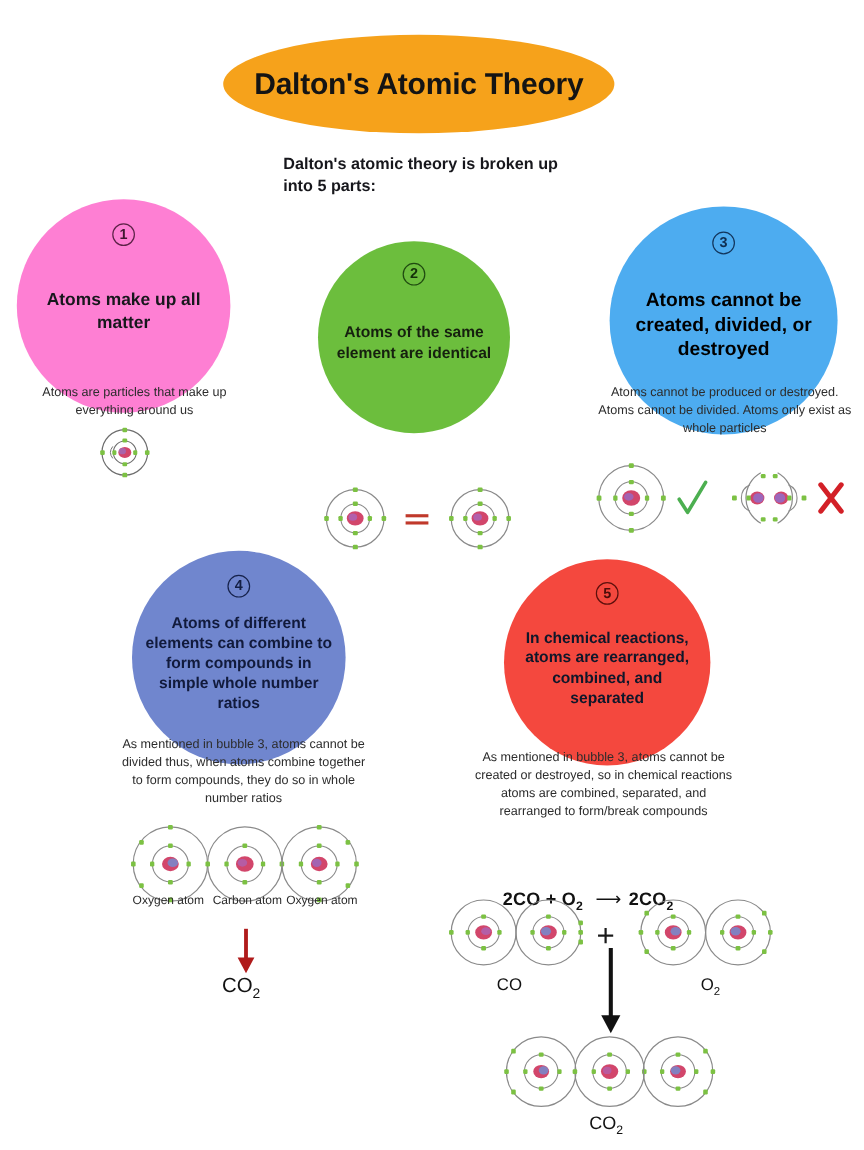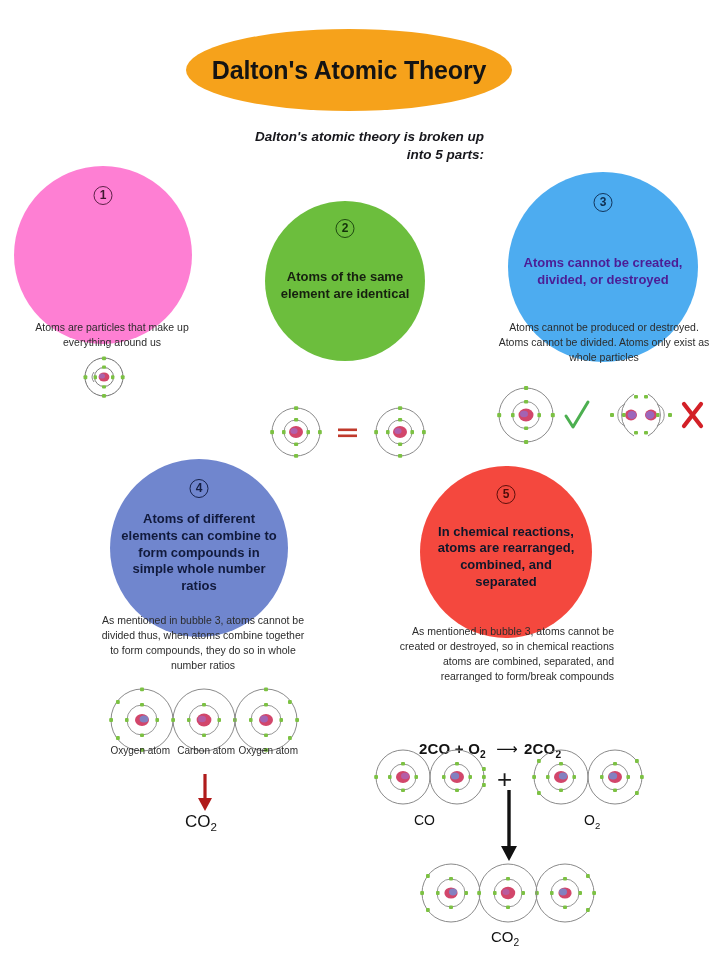--- a/index.html
+++ b/index.html
@@ -44,26 +44,25 @@
     letter-spacing: -0.2px;
     text-align: center;
     white-space: nowrap;
   }
 
   .subtitle {
     position: absolute;
     left: 236px;
     top: 128px;
     width: 248px;
-    text-align: right;
+    text-align: left;
     font-size: 13.5px;
     font-weight: bold;
     line-height: 1.34;
     color: #17171c;
-    font-style: italic;
   }
 
   
   .bubble {
     position: absolute;
     border-radius: 50%;
     display: flex;
     flex-direction: column;
     align-items: center;
     justify-content: center;
@@ -93,21 +92,21 @@
   #bubble1 { left: 14px;  top: 166px; width: 178px; height: 178px; background: #FE7FD3; }
   #bubble1 .num { border-color: #5d2247; color: #3f1730; }
   #bubble1 .btxt { color: #17171c; font-size: 14.5px; }
 
   #bubble2 { left: 265px; top: 201px; width: 160px; height: 160px; background: #6CBE3D; }
   #bubble2 .num { border-color: #1f4a10; color: #14310a; }
   #bubble2 .btxt { color: #16200f; font-size: 13px; }
 
   #bubble3 { left: 508px; top: 172px; width: 190px; height: 190px; background: #4DACF0; }
   #bubble3 .num { border-color: #12355c; color: #0f2d4f; }
-  #bubble3 .btxt { color: #4c1d95; font-size: 13px; }
+  #bubble3 .btxt { color: #000000; font-size: 16px; }
 
   #bubble4 { left: 110px; top: 459px; width: 178px; height: 178px; background: #7086CE; }
   #bubble4 .num { border-color: #16224b; color: #141f44; }
   #bubble4 .btxt { color: #111a3c; font-size: 13px; }
 
   #bubble5 { left: 420px; top: 466px; width: 172px; height: 172px; background: #F4483E; }
   #bubble5 .num { border-color: #5d100c; color: #4d0d0a; }
   #bubble5 .btxt { color: #0f172a; font-size: 13px; }
 
   
@@ -115,21 +114,21 @@
     position: absolute;
     text-align: center;
     font-size: 10.5px;
     line-height: 1.42;
     color: #2c2c2c;
   }
   #cap1 { left: 14px;  top: 320px; width: 196px; }
   #cap2 { left: 252px; top: 350px; width: 190px; }
   #cap3 { left: 498px; top: 320px; width: 212px; }
   #cap4 { left: 98px;  top: 613px; width: 210px; }
-  #cap5 { left: 392px; top: 624px; width: 222px; text-align: right; }
+  #cap5 { left: 392px; top: 624px; width: 222px; }
 
   
   .atom-label {
     position: absolute;
     text-align: right;
     font-size: 10px;
     line-height: 1.32;
     color: #2b2b2b;
   }
   .formula {
@@ -165,20 +164,21 @@
 <div class="canvas">
 
   <div class="title-ellipse">
     <div class="title-text">Dalton's Atomic Theory</div>
   </div>
 
   <div class="subtitle">Dalton's atomic theory is broken up into 5 parts:</div>
 
   <div class="bubble" id="bubble1">
     <div class="num">1</div>
+    <div class="btxt">Atoms make up all matter</div>
   </div>
   <div class="caption" id="cap1">Atoms are particles that make up everything around us</div>
 
   <div style="position:absolute; left:74px; top:356px;">
     <svg width="60" height="42" viewBox="0 0 60 42">
       <circle cx="30" cy="21" r="19" fill="none" stroke="#6d6d6d" stroke-width="1"></circle>
       <circle cx="30" cy="21" r="9.5" fill="none" stroke="#6d6d6d" stroke-width="0.9"></circle>
       <path d="M20 16 q-4 5 0 10" fill="none" stroke="#6d6d6d" stroke-width="0.8"></path>
       <ellipse cx="30" cy="21" rx="5.4" ry="4.6" fill="#D2466B"></ellipse>
       <ellipse cx="28" cy="20" rx="3" ry="2.6" fill="#9C6FC0" opacity="0.75"></ellipse>

